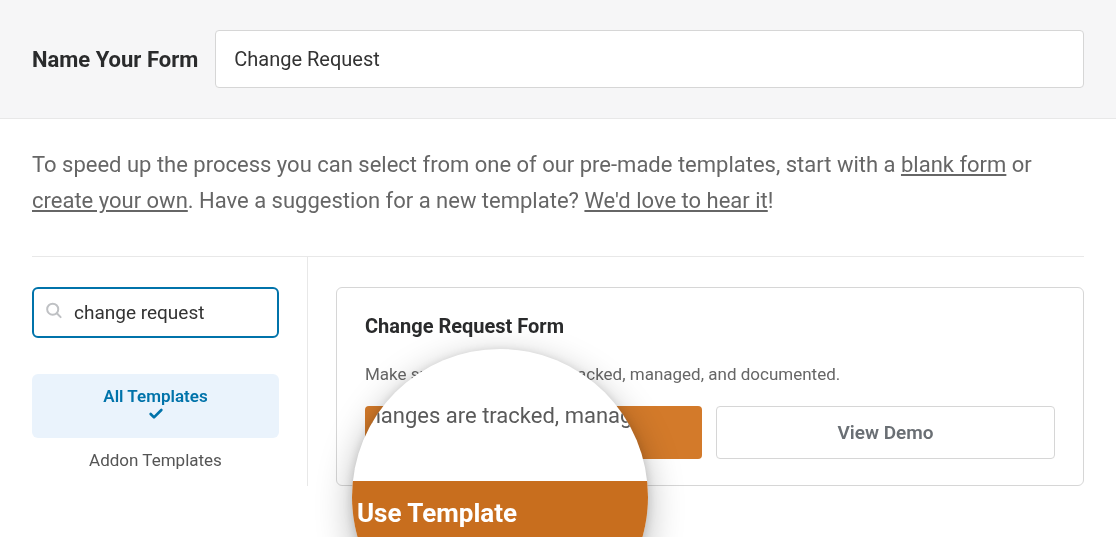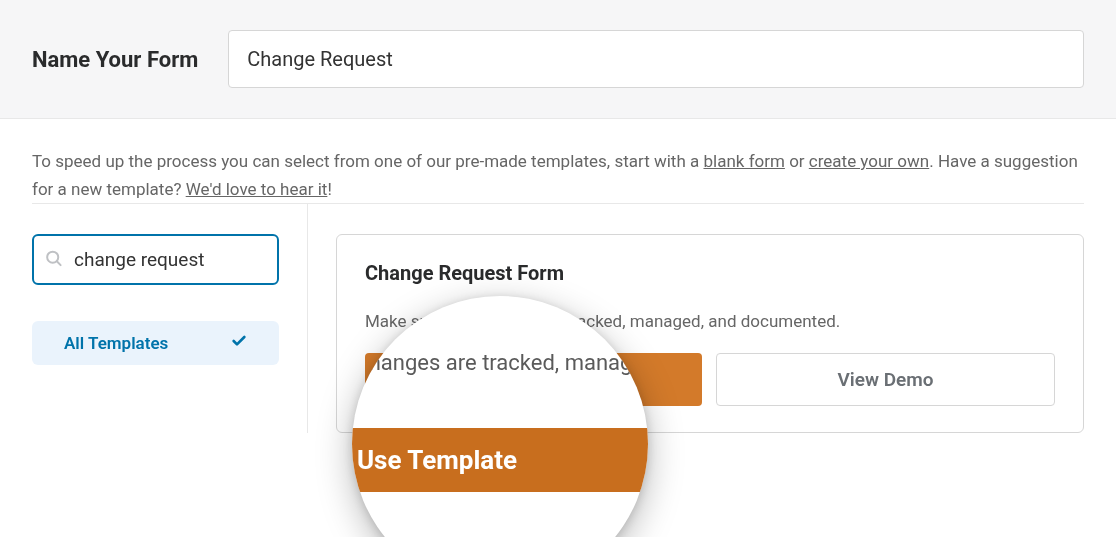--- a/index.html
+++ b/index.html
@@ -14,21 +14,21 @@
       width: 1116px;
       height: 537px;
       overflow: hidden;
     }
     .header-row {
       display: flex;
       align-items: center;
       padding: 30px 32px;
       background: #f6f6f7;
       border-bottom: 1px solid #e8e8e8;
-      gap: 30px;
+      gap: 17px;
     }
     .header-label {
       font-size: 22px;
       font-weight: 700;
       color: #2a2b2c;
       flex-shrink: 0;
     }
     .form-name-input {
       flex: 1;
       padding: 16px 18px;
@@ -42,23 +42,24 @@
     .main-content {
       padding: 28px 32px 0 32px;
     }
     .section-title {
       font-size: 24px;
       font-weight: 700;
       color: #2a2b2c;
       margin-bottom: 14px;
     }
     .section-description {
-      font-size: 17px;
+      font-size: 22px;
       color: #666;
       line-height: 1.65;
+      margin-bottom: 36px;
     }
     .section-description a {
       color: #666;
       text-decoration: underline;
     }
     hr.divider {
       border: none;
       border-top: 1px solid #e8e8e8;
       margin: 0;
     }
@@ -100,20 +101,21 @@
     }
     .category-item {
       display: flex;
       align-items: center;
       justify-content: space-between;
       padding: 12px 32px;
       font-size: 17px;
       color: #555;
       border-radius: 6px;
       cursor: pointer;
+      flex-direction: column;
     }
     .category-item.active {
       background: #eaf3fc;
       color: #0073aa;
       font-weight: 600;
     }
     .check-icon {
       color: #0073aa;
     }
     .main-col {
@@ -224,20 +226,23 @@
 
       <ul class="category-list">
         <li class="category-item active">
           <span>All Templates</span>
           <span class="check-icon">
             <svg width="16" height="16" viewBox="0 0 24 24" fill="none" stroke="currentColor" stroke-width="4" stroke-linecap="round" stroke-linejoin="round">
                 <polyline points="20 6 9 17 4 12"></polyline>
               </svg>
           </span>
         </li>
+        <li class="category-item">
+          <span>Addon Templates</span>
+        </li>
       </ul>
     </div>
 
     <div class="main-col">
       <div class="template-card">
         <h3 class="template-title">Change Request Form</h3>
         <p class="template-description">Make sure all changes are tracked, managed, and documented.</p>
         <div class="button-row">
           <button class="btn btn-primary">Use Template</button>
           <button class="btn btn-secondary">View Demo</button>

